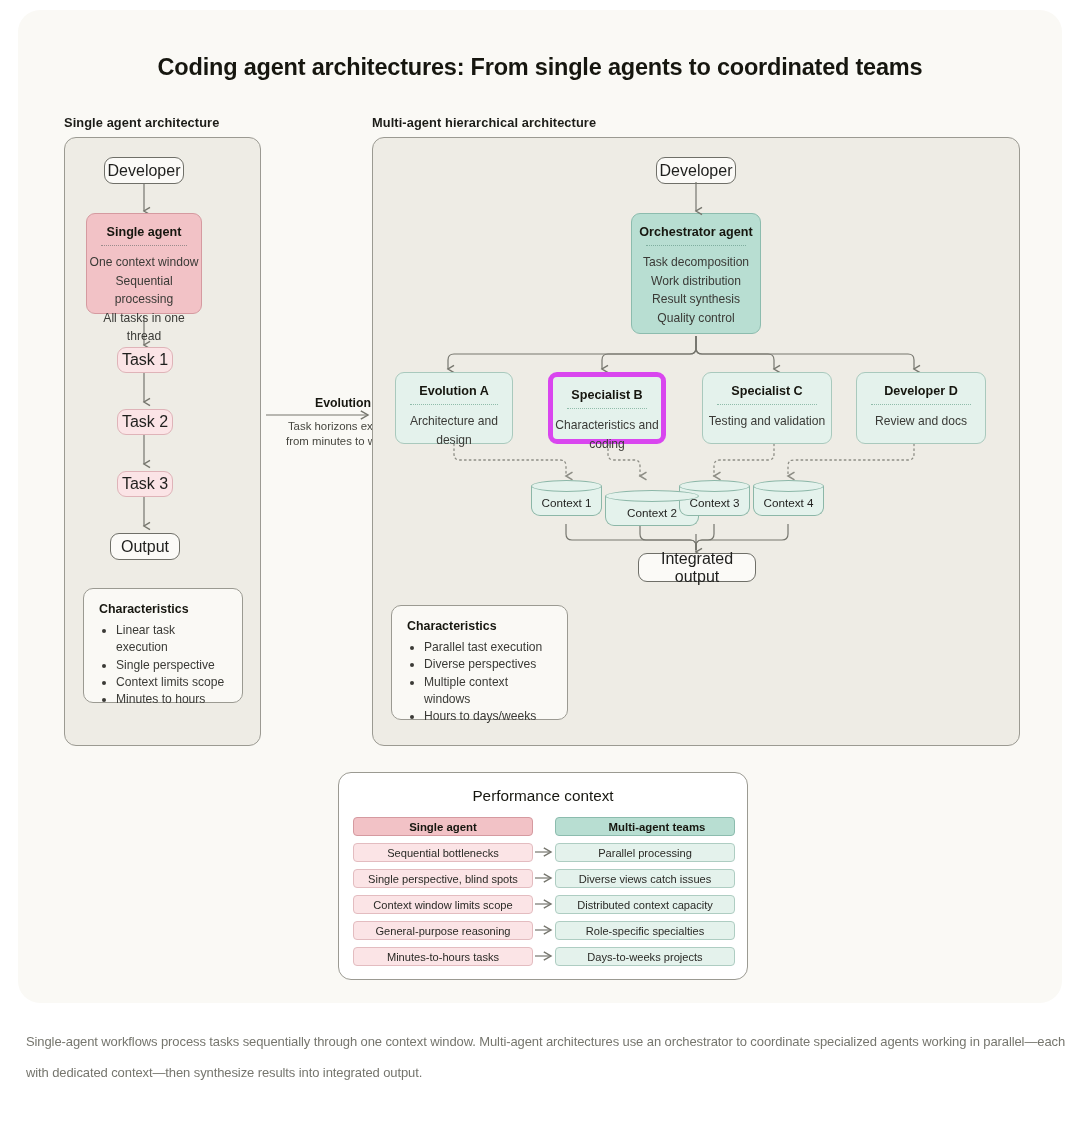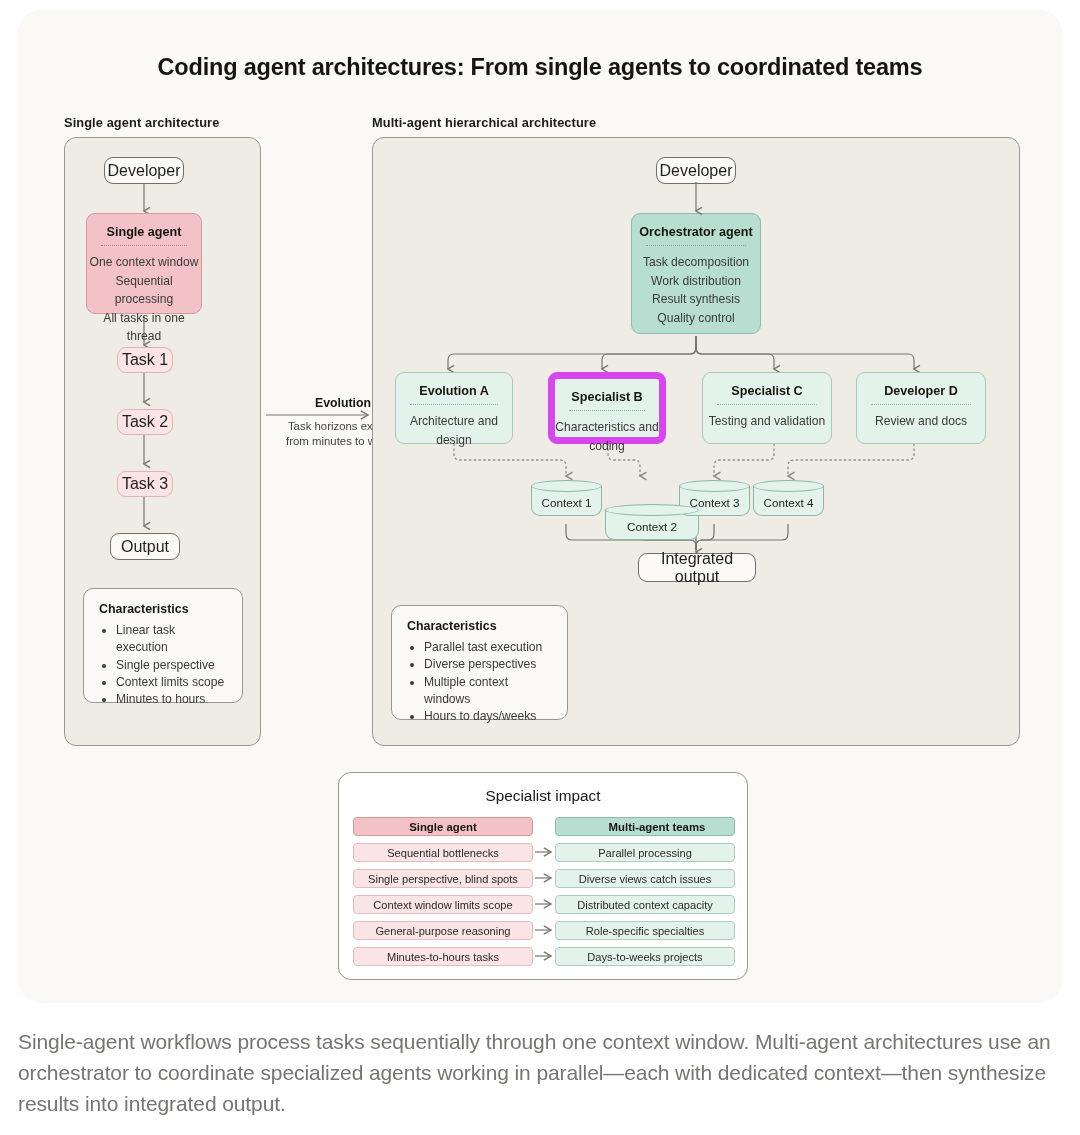--- a/index.html
+++ b/index.html
@@ -108,22 +108,22 @@
   }
   .pcell.l { left:0; width:180px; }
   .pcell.r { left:202px; width:180px; }
   .pcell.head { font-weight:700; font-size:11.4px; color:#16160f; }
   .pcell.lh { background:#f2c2c6; border:1px solid #d59aa0; }
   .pcell.rh { background:#b8ded2; border:1px solid #8cbcae;padding-left:24px; }
   .pcell.lb { background:#fbe4e6; border:1px solid #e3bcc0; }
   .pcell.rb { background:#e4f2ec; border:1px solid #aecdc2; }
 
   .caption {
-    position:absolute; left:18px; top:1026px; width:1044px;
-    font-size:21px; line-height:31px; color:#76766e;
+    position:absolute; left:26px; top:1026px; width:1044px;
+    font-size:13px; line-height:31px; color:#76766e;
     letter-spacing:-.1px;
   }
 </style>
 </head>
 <body>
 
 <div class="card">
 
   <div class="title">Coding agent architectures: From single agents to coordinated teams</div>
 
@@ -236,42 +236,42 @@
       <path d="M770,514 L770,524 Q770,530 764,530 L684,530 Q678,530 678,536 L678,540"></path>
       <line x1="678" y1="524" x2="678" y2="542" marker-end="url(#ah)"></line>
     </g>
   </svg>
 
   <div class="blockbox teal-soft" style="left:377px; top:362px; width:118px; height:72px; background:#e4f2ec; border:1px solid #a9c9bd;">
     <div class="bt">Evolution A</div>
     <div class="divider" style="border-top-color:#8fbcaa;"></div>
     <div class="bl">Architecture and design</div>
   </div>
-  <div class="blockbox teal-soft" style="left:530px; top:362px; width:118px; height:72px; background:#e4f2ec; border:7px solid #d946ef;">
+  <div class="blockbox teal-soft" style="left:530px; top:362px; width:118px; height:72px; background:#e4f2ec; border:5px solid #d946ef;">
     <div class="bt">Specialist B</div>
     <div class="divider" style="border-top-color:#8fbcaa;"></div>
     <div class="bl">Characteristics and coding</div>
   </div>
   <div class="blockbox teal-soft" style="left:684px; top:362px; width:130px; height:72px; background:#e4f2ec; border:1px solid #a9c9bd;">
     <div class="bt">Specialist C</div>
     <div class="divider" style="border-top-color:#8fbcaa;"></div>
     <div class="bl">Testing and validation</div>
   </div>
   <div class="blockbox teal-soft" style="left:838px; top:362px; width:130px; height:72px; background:#e4f2ec; border:1px solid #a9c9bd;">
     <div class="bt">Developer D</div>
     <div class="divider" style="border-top-color:#8fbcaa;"></div>
     <div class="bl">Review and docs</div>
   </div>
 
   <div class="cyl" style="left:513px; top:470px; width:71px; height:42px;">
     <div class="cap"></div>
     <div class="body"></div>
     <div class="lbl">Context 1</div>
   </div>
-  <div class="cyl" style="left:587px; top:494px; width:94px; height:42px;">
+  <div class="cyl" style="left:587px; top:480px; width:94px; height:42px;">
     <div class="cap"></div>
     <div class="body"></div>
     <div class="lbl">Context 2</div>
   </div>
   <div class="cyl" style="left:661px; top:470px; width:71px; height:42px;">
     <div class="cap"></div>
     <div class="body"></div>
     <div class="lbl">Context 3</div>
   </div>
   <div class="cyl" style="left:735px; top:470px; width:71px; height:42px;">
@@ -290,21 +290,21 @@
       <li>Parallel tast execution</li>
       <li>Diverse perspectives</li>
       <li>Multiple context windows</li>
       <li>Hours to days/weeks</li>
     </ul>
   </div>
 
 </div>
 
 <div class="perf">
-  <div class="perf-title">Specialist impact</div>
+  <div class="perf-title">Performance context</div>
 
   <div class="prow" style="top:44px;">
     <div class="pcell l lh head">Single agent</div>
     <div class="pcell r rh head">Multi-agent teams</div>
   </div>
 
   <div class="prow" style="top:70px;">
     <div class="pcell l lb">Sequential bottlenecks</div>
     <div class="pcell r rb">Parallel processing</div>
   </div>

